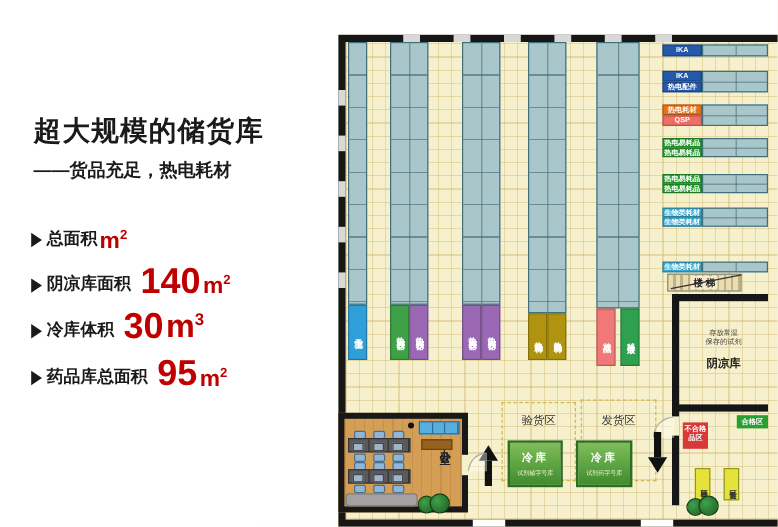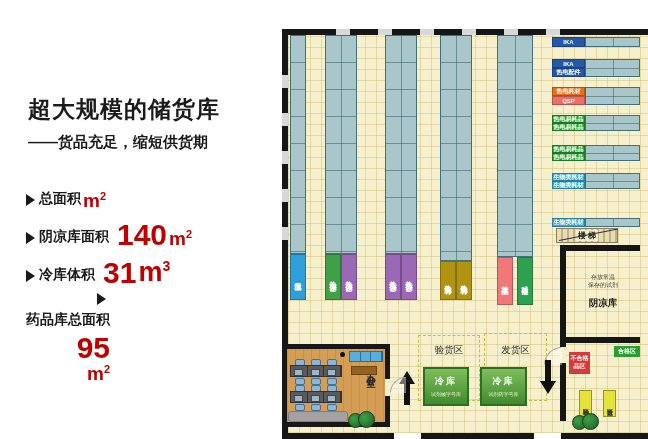--- a/index.html
+++ b/index.html
@@ -71,40 +71,40 @@
   .mat{background:#a2a2a2;border:1px solid #7d7d7d;border-radius:3px;}
   .officelab{writing-mode:vertical-rl;text-orientation:upright;font-size:9px;font-weight:bold;color:#222;letter-spacing:2px;}
   .dot{width:5px;height:5px;border-radius:50%;background:#111;}
   .bush i{position:absolute;border-radius:50%;background:radial-gradient(circle at 35% 35%, #3fa04a, #1c5e20);border:1px solid #134016;}
 </style>
 </head>
 <body>
 
 <div class="abs panel">
   <div class="abs title">超大规模的储货库</div>
-  <div class="abs subtitle">——货品充足，缩短供货期</div>
+  <div class="abs subtitle">——货品充足，热电耗材</div>
 
   <div class="abs spec" style="top:178px;text-align:right;">
     <span class="tri"></span>
     <span class="lab">总面积</span>
     <span class="um"><span>m</span><sup>2</sup></span>
   </div>
   <div class="abs spec" style="top:216px;text-align:center;">
     <span class="tri"></span>
     <span class="lab">阴凉库面积</span>
     <span class="val">140</span>
     <span class="um"><span>m</span><sup>2</sup></span>
   </div>
   <div class="abs spec bigunit" style="top:254px;">
     <span class="tri"></span>
     <span class="lab">冷库体积</span>
-    <span class="val">31</span>
+    <span class="val">30</span>
     <span class="um"><span>m</span><sup>3</sup></span>
   </div>
-  <div class="abs spec" style="top:293px;flex-direction:column;">
+  <div class="abs spec" style="top:293px;">
     <span class="tri"></span>
     <span class="lab">药品库总面积</span>
     <span class="val">95</span>
     <span class="um"><span>m</span><sup>2</sup></span>
   </div>
 </div>
 
 <div class="abs plan">
 
   <div class="abs wgap" style="left:48px;top:-6px;width:14px;height:6px;"></div>

